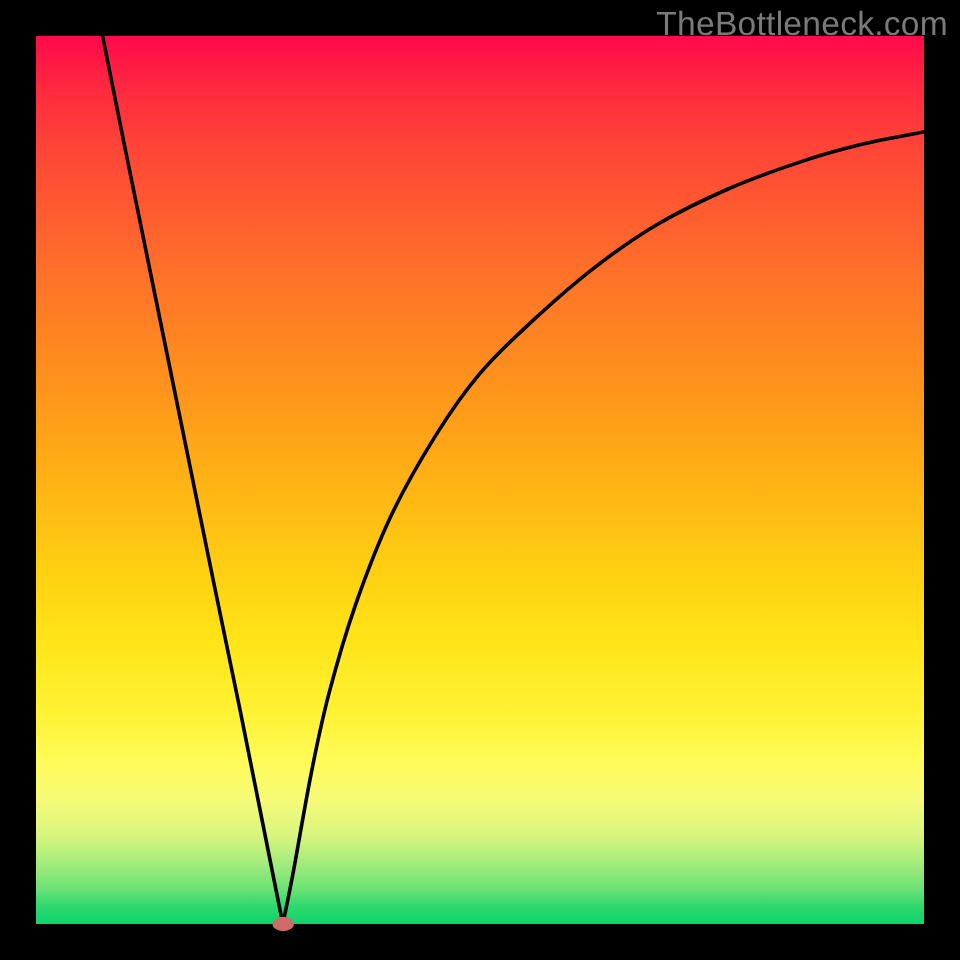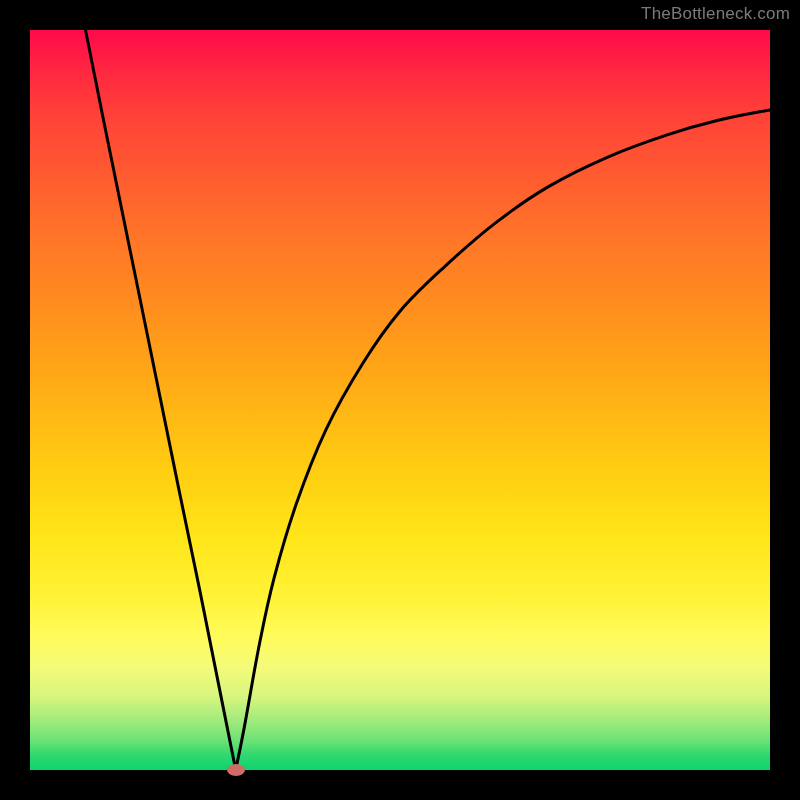--- a/index.html
+++ b/index.html
@@ -42,21 +42,21 @@
       #6de275 96%,
       #2fd86f 98%,
       #0dd46d 100%
     );
   }
   .watermark {
     position: absolute;
     top: 4px;
     right: 10px;
     color: #7a7a7a;
-    font-size: 17px;
+    font-size: 28px;
     letter-spacing: 0.2px;
     user-select: none;
   }
   svg.curve {
     position: absolute;
     left: 0;
     top: 0;
     width: 740px;
     height: 740px;
   }

